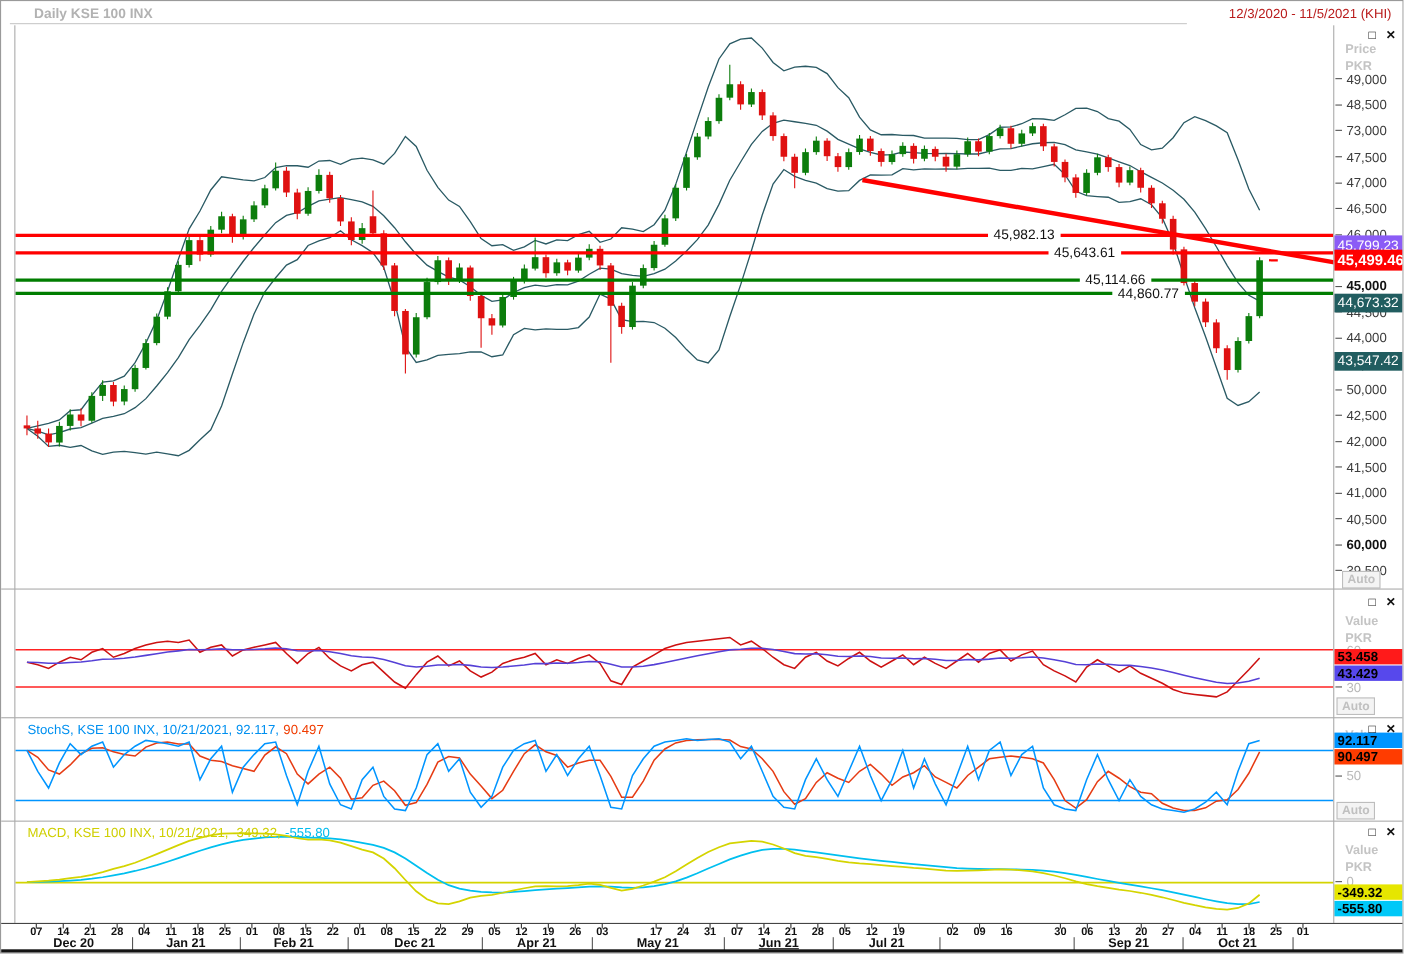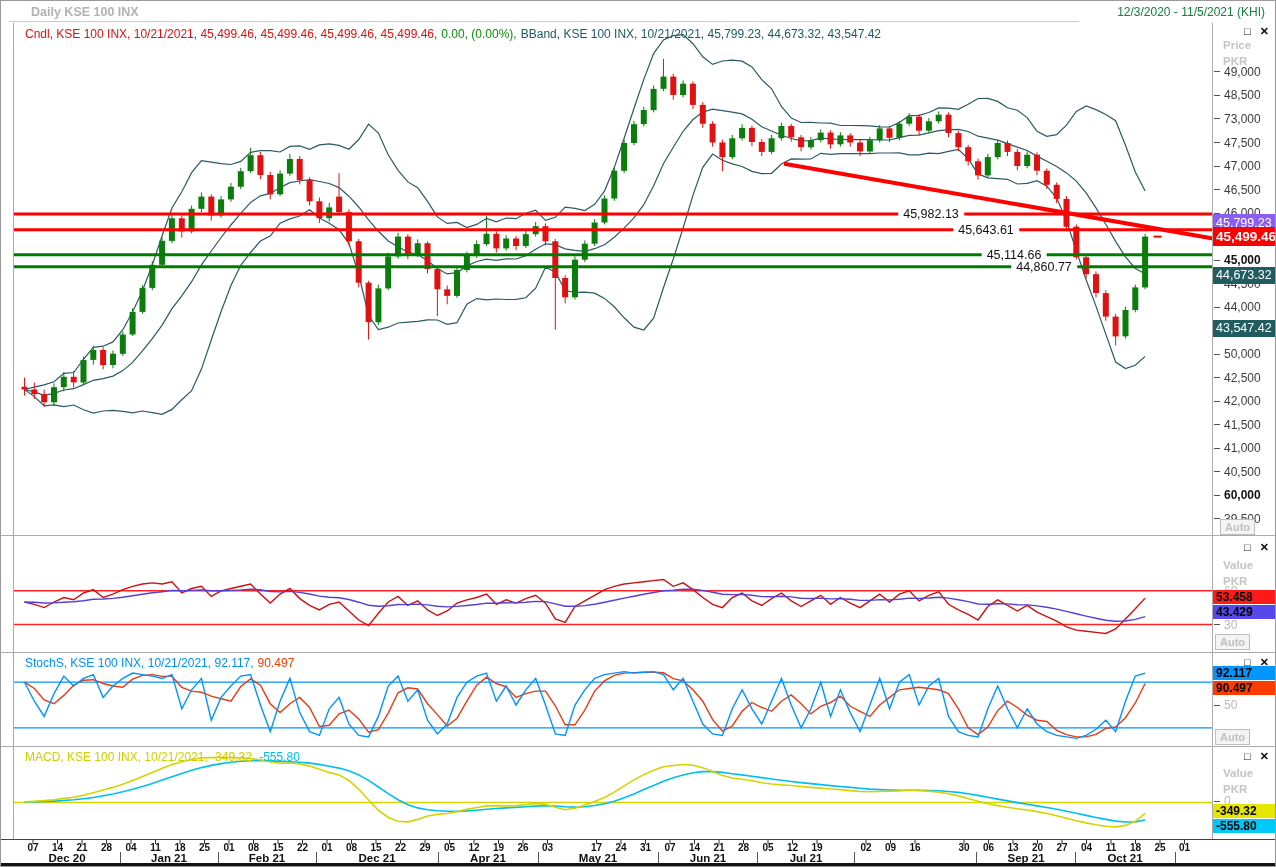--- a/index.html
+++ b/index.html
@@ -1,19 +1,19 @@
 <!DOCTYPE html>
 <html><head>
 <meta charset="utf-8">
 <style>
   html,body{margin:0;padding:0;background:#e8e8e8;font-family:"Liberation Sans",sans-serif;}
   #window{position:relative;width:1276px;height:867px;background:#ffffff;border:1px solid #9a9a9a;box-sizing:border-box;overflow:hidden;}
   .abs{position:absolute;}
   #titlebar-title{position:absolute;left:30px;top:4px;font-size:12.5px;font-weight:bold;color:#b2b2b2;}
-  #titlebar-range{position:absolute;right:10px;top:4px;font-size:12px;color:#15803d;}
+  #titlebar-range{position:absolute;right:10px;top:4px;font-size:12px;color:#b91c1c;}
   #title-rule{position:absolute;left:8px;top:20px;width:1070px;height:1px;background:#c9c9c9;}
   .legend{position:absolute;font-size:12px;white-space:nowrap;}
   .legend span{margin-right:4px;}
   .axis-tick{position:absolute;left:1213px;font-size:12px;color:#3c3c3c;white-space:nowrap;display:flex;align-items:center;height:14px;}
   .axis-tick .dash{display:inline-block;width:6px;height:1px;background:#555;margin-right:4px;}
   .axis-tick.bold{font-weight:bold;color:#111;}
   .axis-head{position:absolute;left:1222px;font-size:11.5px;font-weight:bold;color:#c4c4c4;line-height:16px;}
   .tag{position:absolute;left:1212px;width:62px;font-size:12.5px;color:#fff;display:flex;align-items:center;padding-left:3px;box-sizing:border-box;}
   .tag.dark{color:#000;font-weight:bold;}
   .auto-btn{position:absolute;font-size:11px;font-weight:bold;color:#c0c0c0;border:1px solid #bdbdbd;background:#f4f4f4;padding:0 4px;height:14px;line-height:14px;}
@@ -422,21 +422,20 @@
         <span>39,500</span>
       </div>
       <div class="axis-head abs" style="top: 36px; white-space: pre-line;">Price
 PKR</div>
       <div class="tag abs" style="top: 213.021px; height: 17px; background: #8b5cf6; color: rgb(255, 255, 255); font-weight: normal; font-size: 12.5px;">45,799.23</div>
       <div class="tag abs" style="top: 226.124px; height: 19px; background: rgb(255, 0, 0); color: rgb(255, 255, 255); font-weight: bold; font-size: 13.5px;">45,499.46</div>
       <div class="tag abs" style="top: 265.992px; height: 17px; background: rgb(33, 93, 96); color: rgb(255, 255, 255); font-weight: normal; font-size: 12.5px;">44,673.32</div>
       <div class="tag abs" style="top: 318.963px; height: 17px; background: rgb(33, 93, 96); color: rgb(255, 255, 255); font-weight: normal; font-size: 12.5px;">43,547.42</div>
       <div class="auto-btn abs" style="left: 1219px; top: 518px;">Auto</div>
       <div class="winicons abs" style="left: 1243px; top: 24px;">□ ✕</div>
-      <div class="legend abs" style="left: 24px; top: 26px;"><span style="color: rgb(221, 17, 17);">Cndl, KSE 100 INX, 10/21/2021, 45,499.46, 45,499.46, 45,499.46, 45,499.46,</span><span style="color: rgb(7, 145, 7);">0.00, (0.00%),</span><span style="color: rgb(28, 90, 96);">BBand, KSE 100 INX, 10/21/2021, 45,799.23, 44,673.32, 43,547.42</span></div>
       <div class="axis-tick abs" style="top: 582.75px; color: rgb(185, 185, 185);">
         <span class="dash"></span>
         <span style="color: rgb(185, 185, 185);">60</span>
       </div>
       <div class="axis-tick abs" style="top: 616.5px; color: rgb(185, 185, 185);">
         <span class="dash"></span>
         <span style="color: rgb(185, 185, 185);">30</span>
       </div>
       <div class="axis-head abs" style="top: 556px; white-space: pre-line;">Value
 PKR</div>

